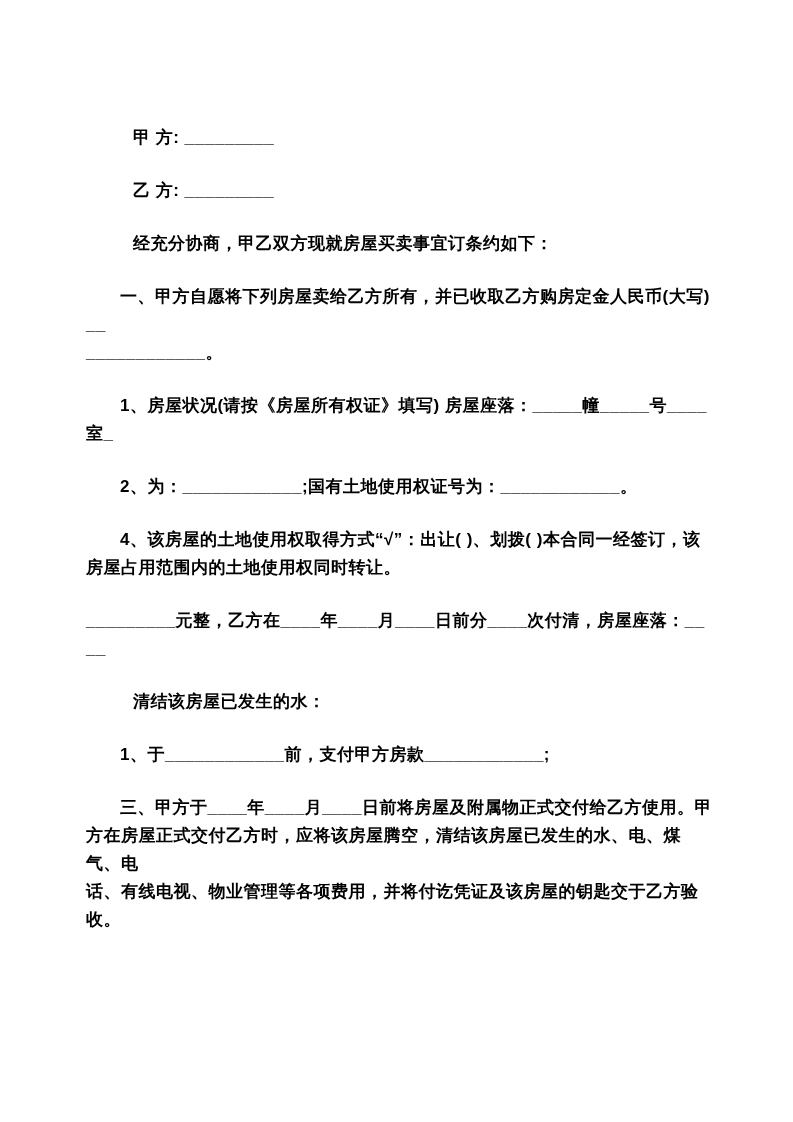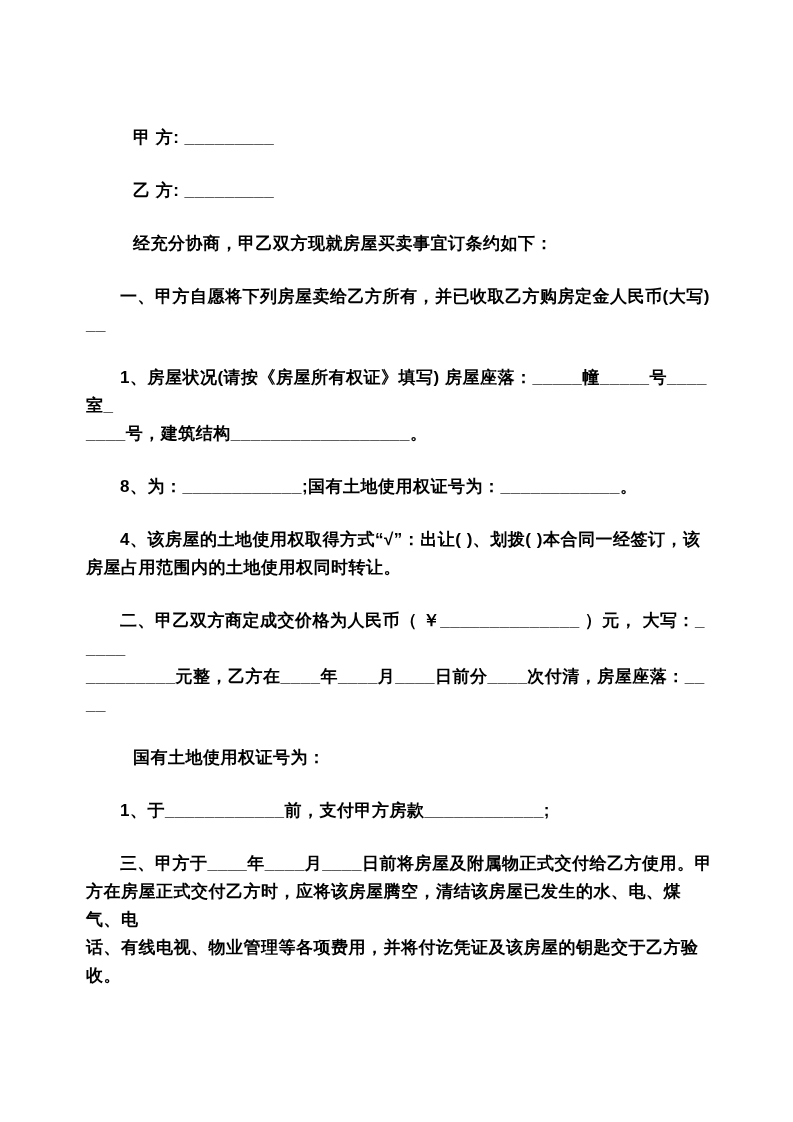--- a/index.html
+++ b/index.html
@@ -55,43 +55,42 @@
   <p class="para">
     <span class="ln indent-wide">乙 方: _________</span>
   </p>
 
   <p class="para">
     <span class="ln indent-wide">经充分协商，甲乙双方现就房屋买卖事宜订条约如下：</span>
   </p>
 
   <p class="para">
     <span class="ln indent">一、甲方自愿将下列房屋卖给乙方所有，并已收取乙方购房定金人民币(大写)__</span>
+    <span class="ln">____________。</span>
   </p>
 
   <p class="para">
     <span class="ln indent">1、房屋状况(请按《房屋所有权证》填写) 房屋座落：_____幢_____号____室_</span>
-    <span class="ln">____号，建筑结构__________________。</span>
   </p>
 
   <p class="para">
-    <span class="ln indent">8、为：____________;国有土地使用权证号为：____________。</span>
+    <span class="ln indent">2、为：____________;国有土地使用权证号为：____________。</span>
   </p>
 
   <p class="para">
     <span class="ln indent">4、该房屋的土地使用权取得方式“√”：出让( )、划拨( )本合同一经签订，该</span>
     <span class="ln">房屋占用范围内的土地使用权同时转让。</span>
   </p>
 
   <p class="para">
-    <span class="ln indent">二、甲乙双方商定成交价格为人民币（ ￥______________ ）元， 大写：_____</span>
     <span class="ln">_________元整，乙方在____年____月____日前分____次付清，房屋座落：____</span>
   </p>
 
   <p class="para">
-    <span class="ln indent-wide">国有土地使用权证号为：</span>
+    <span class="ln indent-wide">清结该房屋已发生的水：</span>
   </p>
 
   <p class="para">
     <span class="ln indent">1、于____________前，支付甲方房款____________;</span>
   </p>
 
 
 
   <p class="para">
     <span class="ln indent">三、甲方于____年____月____日前将房屋及附属物正式交付给乙方使用。甲</span>

